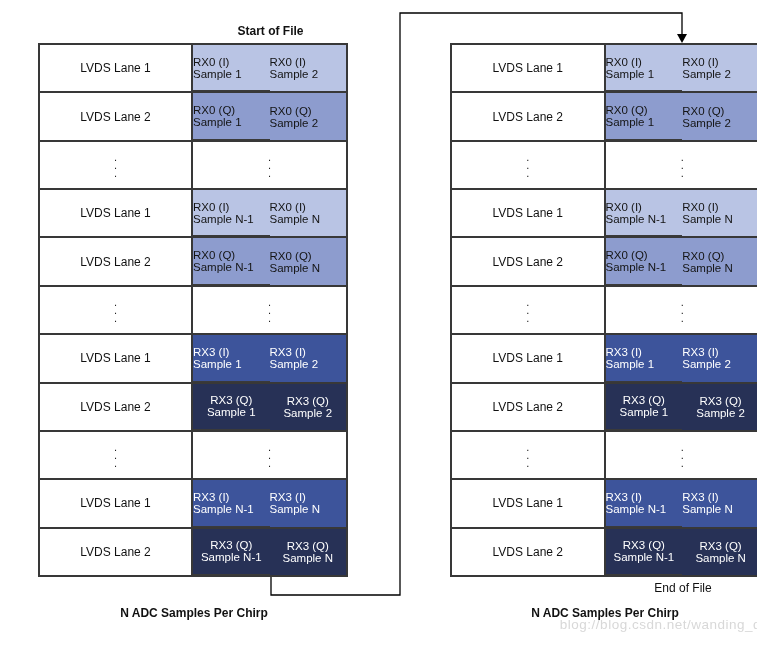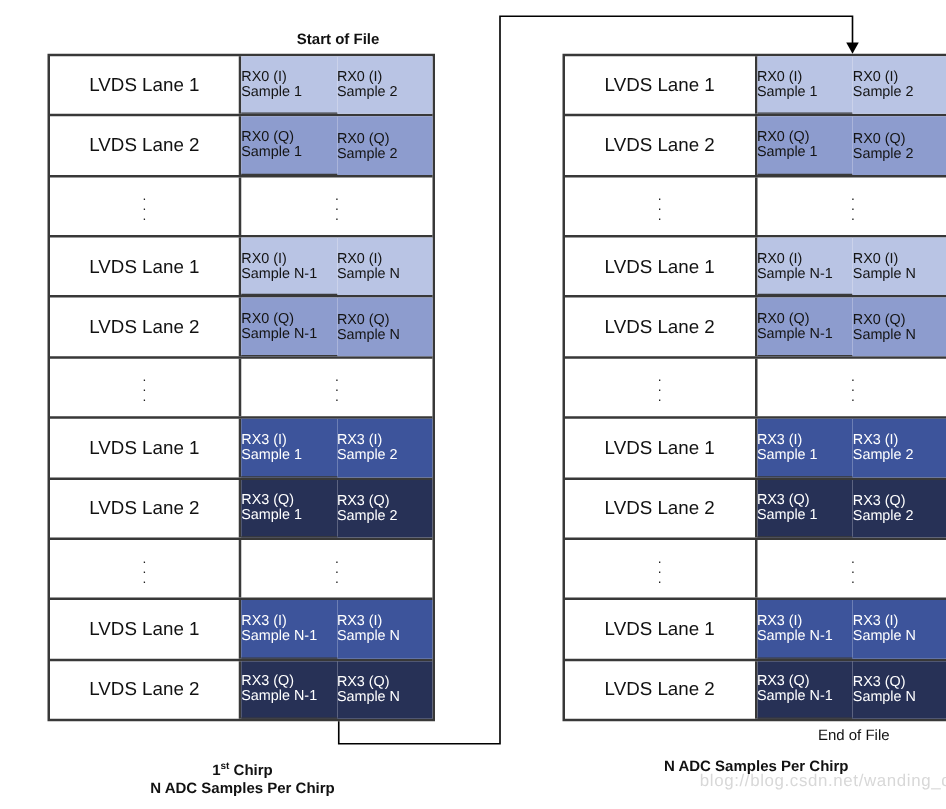--- a/index.html
+++ b/index.html
@@ -17,28 +17,28 @@
   .end-label{left:582px;width:156px;top:581px;font-weight:normal;}
 
   .dtable{position:absolute;top:43px;height:534px;display:flex;flex-direction:column;
           border:2px solid var(--border);background:#fff;z-index:2;}
   .t-first{left:15px;width:310px;}
   .t-mth{left:427px;width:311px;}
 
   .rowg{flex:1 1 0;display:flex;border-bottom:2px solid var(--border);min-height:0;}
   .rowg:last-child{border-bottom:none;}
   .lanecell{width:50%;border-right:2px solid var(--border);display:flex;align-items:center;
-            justify-content:center;font-size:15px;color:#111;}
+            justify-content:center;font-size:12px;color:#111;}
   .samplecol{width:50%;display:flex;}
   .scell{flex:1 1 0;display:flex;align-items:center;justify-content:center;font-size:11.5px;min-height:0;}
   .scell.top{border-bottom:1px solid #3a3a3a;}
   .rx0i{background:var(--rx0i);color:#141414;}
   .rx0q{background:var(--rx0q);color:#141414;}
   .rx3i{background:var(--rx3i);color:#fff;}
-  .rx3q{background:var(--rx3q);color:#fff;}
+  .rx3q{background:var(--rx3q);color:#fff;text-align:center;}
   .dotcell{font-size:11px;line-height:8px;white-space:pre-line;text-align:center;color:#222;
            display:flex;align-items:center;justify-content:center;}
 
   .caption{position:absolute;top:606px;width:280px;text-align:center;font-size:12px;
            font-weight:bold;color:#111;line-height:14px;z-index:2;}
   .cap-first{left:31px;}
   .cap-mth{left:442px;}
   .caption sup{font-size:8px;}
 
   .watermark{position:absolute;top:617px;right:3px;font-size:13.5px;color:#d8d8d8;
@@ -232,21 +232,20 @@
         <div class="scell rx3q">RX3 (Q) Sample N</div>
       </div>
     </div>
   </div>
 
   <div class="file-label end-label">End of File</div>
 
   <div class="watermark">blog://blog.csdn.net/wanding_qbb</div>
 
   <div class="caption cap-first">
-    <div><span>1</span><sup>st</sup><span> Chirp</span></div>
     <div>N ADC Samples Per Chirp</div>
   </div>
 
   <div class="caption cap-mth">
     <div>N ADC Samples Per Chirp</div>
   </div>
 
 </div>
 
 </body></html>

